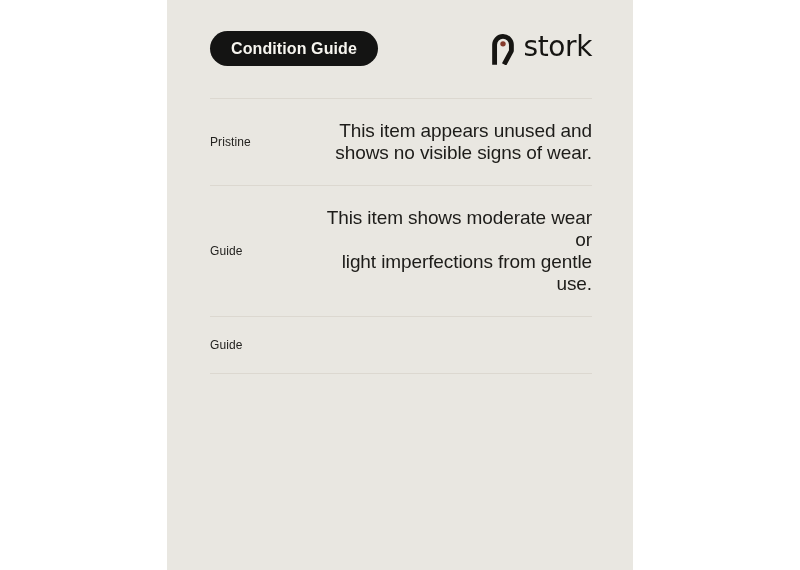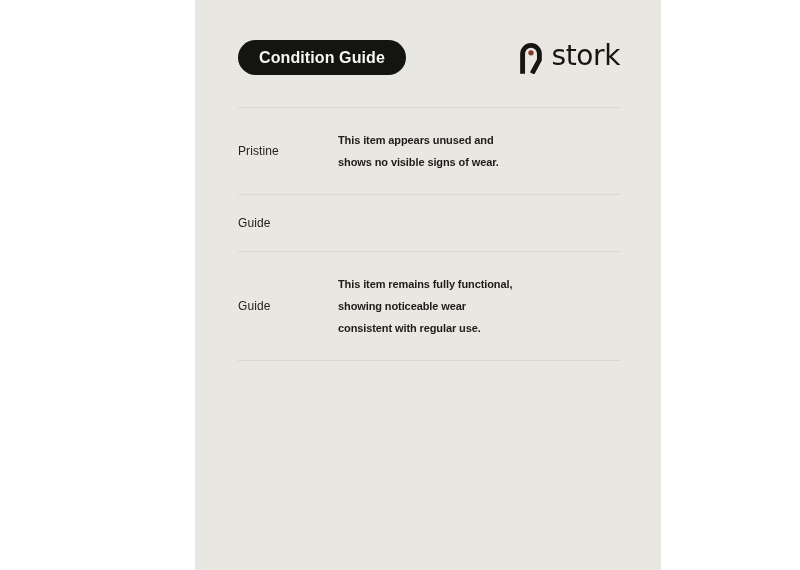--- a/index.html
+++ b/index.html
@@ -19,22 +19,21 @@
     background:var(--page-bg);
     font-family:"Liberation Sans","DejaVu Sans",sans-serif;
     color:var(--text);
     position:relative;
   }
   .card{
     position:absolute;
     left:167px;top:0;
     width:466px;height:570px;
     background:var(--card-bg);
-    padding:40px 41px 0 43px;
-    margin-left:28px;
+    padding:31px 41px 0 43px;
   }
   .card-header{
     display:flex;
     justify-content:space-between;
     align-items:center;
     height:35px;
   }
   .pill{
     background:var(--pill-bg);
     color:var(--pill-text);
@@ -89,26 +88,27 @@
   .row-label{
     width:100px;
     flex:0 0 100px;
     font-size:12px;
     font-weight:400;
     color:var(--label-text);
     letter-spacing:0.1px;
   }
   .row-desc{
     flex:1;
-    font-size:11px;
+    font-size:19px;
     line-height:22px;
-    font-weight:700;
+    font-weight:400;
     color:var(--text);
     letter-spacing:-0.1px;
     white-space:pre-line;
+    text-align:right;
   }
 </style>
 </head>
 <body>
 
 <div class="card">
   <div class="card-header">
     <button class="pill">Condition Guide</button>
     <div class="brand">
       <svg class="brand-mark" viewBox="0 0 30 34" aria-hidden="true">
@@ -122,22 +122,22 @@
   <div class="table" id="rows">
   <div class="row">
     <div class="row-label">Pristine</div>
     <div class="row-desc">This item appears unused and
 shows no visible signs of wear.</div>
   </div>
 
 
   <div class="row">
     <div class="row-label">Guide</div>
+    <div class="row-desc">This item shows moderate wear or
+light imperfections from gentle
+use.</div>
   </div>
 
   <div class="row">
     <div class="row-label">Guide</div>
-    <div class="row-desc">This item remains fully functional,
-showing noticeable wear
-consistent with regular use.</div>
   </div>
 </div>
 </div>
 
 </body></html>

